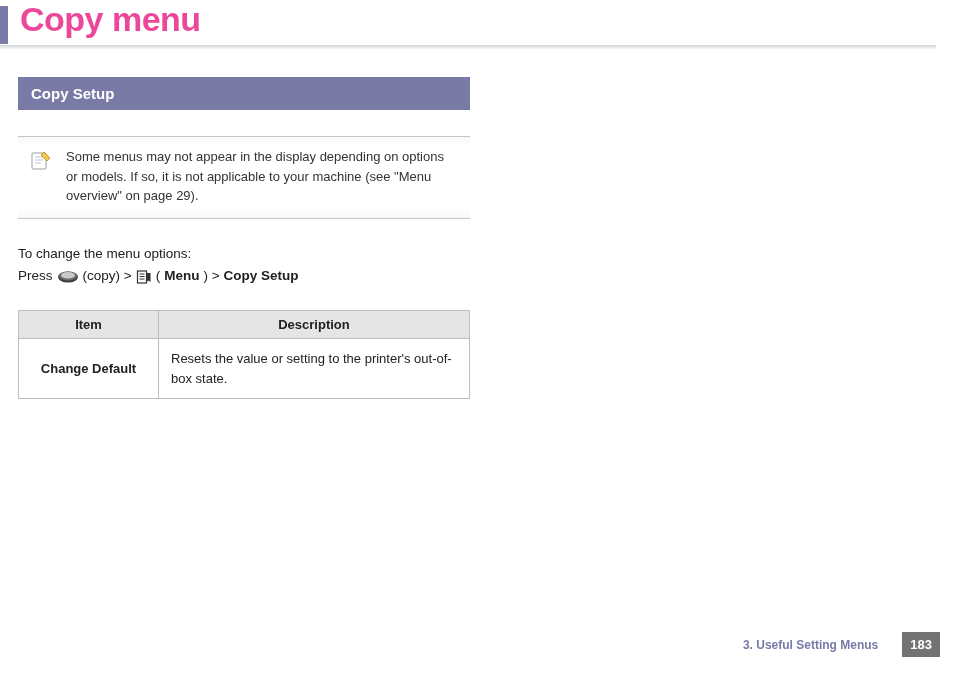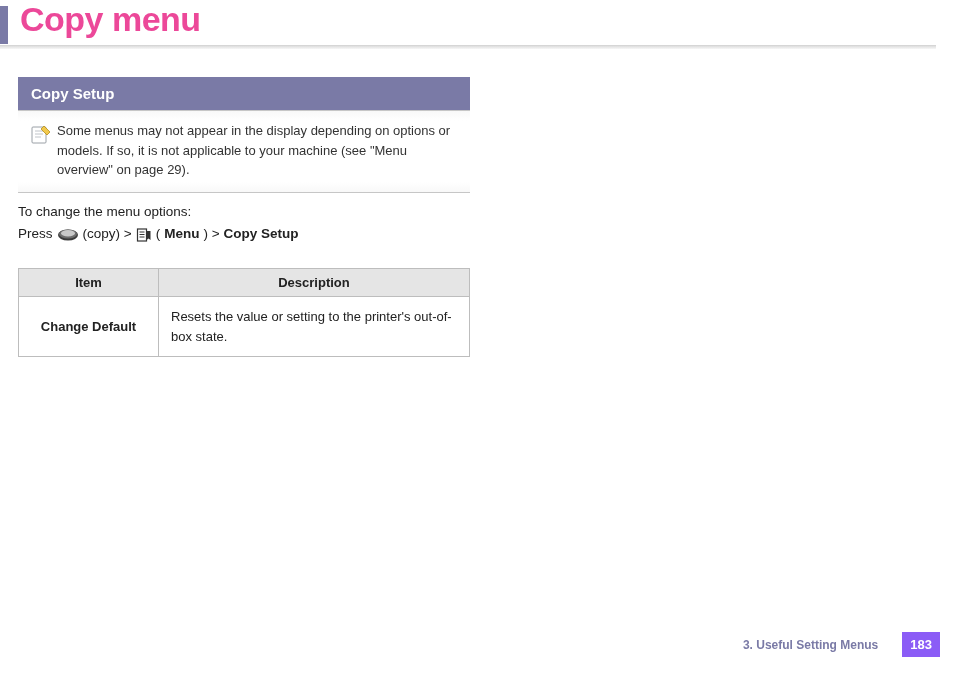--- a/index.html
+++ b/index.html
@@ -4,35 +4,35 @@
 <style>
   * { box-sizing: border-box; margin: 0; padding: 0; }
   html, body { width: 954px; height: 675px; font-family: "Segoe UI", "Myriad Pro", Arial, sans-serif; background: #fff; color: #222; }
   .page { position: relative; width: 954px; height: 675px; padding: 0 18px 0 0; }
   .title-wrap { position: relative; padding: 0 0 4px 18px; }
   .title-accent { position: absolute; left: 0; top: 6px; width: 8px; height: 38px; background: #7a7aa6; }
   h1.title { font-size: 34px; font-weight: 700; color: #ec4899; letter-spacing: -0.5px; padding-left: 2px; }
   .title-rule { height: 4px; margin-top: 2px; background: linear-gradient(to bottom, #ddd, #f7f7f7); border-top: 1px solid #d6d6d6; box-shadow: 0 6px 12px -6px rgba(0,0,0,0.25); }
   .content { width: 470px; padding: 28px 0 0 18px; }
   .section-header { background: #7a7aa6; color: #fff; font-weight: 700; font-size: 15px; padding: 7px 12px; border: 1px solid #7a7aa6; }
-  .note-box { border-top: 1px solid #c6c6c6; border-bottom: 1px solid #c6c6c6; background: linear-gradient(to bottom, #f8f8f8 0%, #fff 12%, #fff 88%, #f8f8f8 100%); padding: 10px 14px 12px 10px; display: flex; gap: 3px; }
+  .note-box { margin-top: 26px; border-top: 1px solid #c6c6c6; border-bottom: 1px solid #c6c6c6; background: linear-gradient(to bottom, #f8f8f8 0%, #fff 12%, #fff 88%, #f8f8f8 100%); padding: 10px 14px 12px 10px; display: flex; gap: 12px; }
   .note-icon { width: 26px; height: 26px; flex: 0 0 26px; display: flex; align-items: flex-start; justify-content: center; padding-top: 2px; }
   .note-text { font-size: 13px; line-height: 1.5; color: #333; }
-  .intro { margin-top: 8px; font-size: 13.5px; line-height: 1.7; }
+  .intro { margin-top: 24px; font-size: 13.5px; line-height: 1.7; }
   .press-line { font-size: 13.5px; line-height: 1.7; display: flex; flex-wrap: wrap; align-items: center; gap: 4px; }
   .press-line .b { font-weight: 700; }
   .press-line .icon-slot { display: inline-flex; align-items: center; }
   table.opts { width: 100%; margin-top: 22px; border-collapse: collapse; font-size: 13px; }
   table.opts th { background: #e5e5e5; border: 1px solid #bdbdbd; padding: 6px 8px; font-weight: 700; text-align: center; }
   table.opts td { border: 1px solid #bdbdbd; padding: 10px 12px; vertical-align: middle; }
   table.opts td.item { text-align: center; font-weight: 700; width: 140px; }
   table.opts td.desc { line-height: 1.5; }
   .footer { position: absolute; right: 14px; bottom: 18px; display: flex; align-items: center; gap: 24px; }
   .footer-text { color: #7a7aa6; font-weight: 700; font-size: 12px; }
-  .page-num { background: #8b5cf6; color: #fff; font-weight: 700; font-size: 13px; padding: 5px 8px; }
+  .page-num { background: #737373; color: #fff; font-weight: 700; font-size: 13px; padding: 5px 8px; }
 </style>
 </head>
 <body>
 
 <div class="page">
 
   <div class="title-wrap">
     <div class="title-accent"></div>
     <h1 class="title">Copy menu</h1>
   </div>

